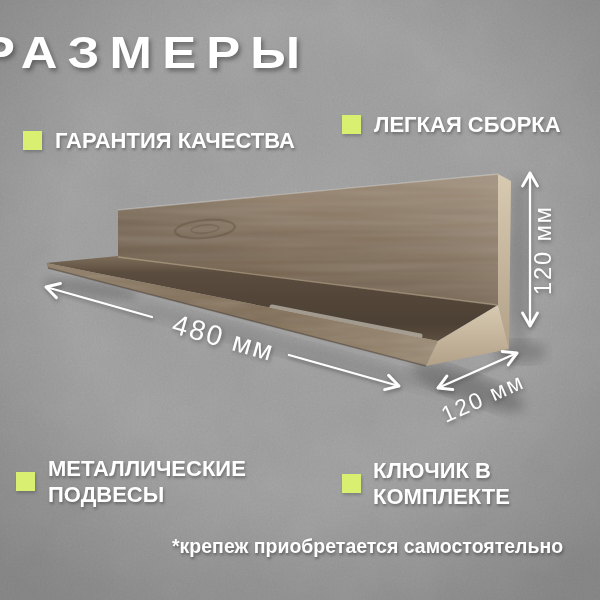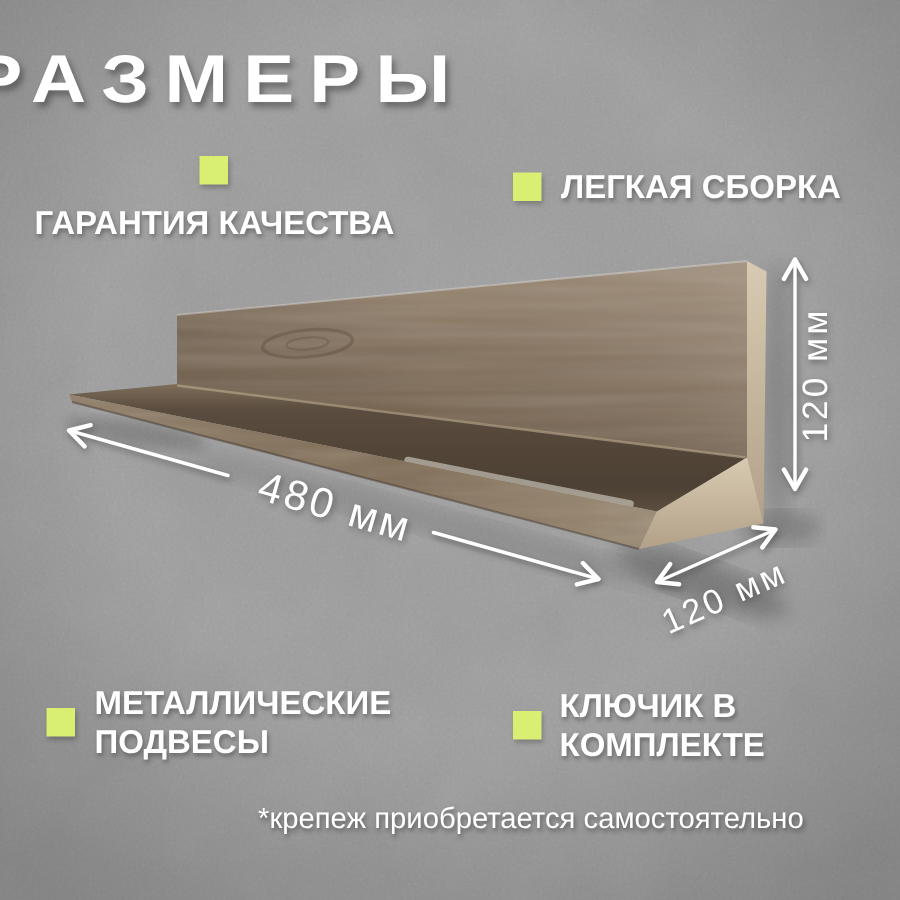--- a/index.html
+++ b/index.html
@@ -21,30 +21,30 @@
 
   .feature{
     position:absolute;display:flex;align-items:center;gap:13px;
     color:#fff;font-weight:bold;font-size:22px;line-height:1.16;
     text-shadow:1px 2px 3px rgba(35,35,35,.42);
   }
   .feature .sq{
     width:19px;height:19px;flex:none;background:#d8ef72;
     box-shadow:1px 2px 3px rgba(0,0,0,.22);
   }
-  .f-top-left{left:23px;top:104px;flex-direction:column;}
+  .f-top-left{left:23px;top:128px;}
   .f-top-right{left:342px;top:112px;text-align:right;}
-  .f-bottom-left{left:31px;top:456px;}
+  .f-bottom-left{left:16px;top:456px;}
   .f-bottom-left .lbl{width:215px;}
   .f-bottom-right{left:342px;top:458px;gap:12px;}
   .f-bottom-right .lbl{width:180px;}
 
   .footnote{
     position:absolute;left:172px;top:534px;
-    color:#fff;font-weight:normal;font-size:19.5px;line-height:25.5px;
+    color:#fff;font-weight:bold;font-size:19.5px;line-height:25.5px;
     text-shadow:1px 2px 3px rgba(35,35,35,.5);
   }
   .footnote span{display:block;white-space:nowrap;}
 
   .dims{filter:drop-shadow(1px 2px 2px rgba(40,40,40,.45));}
   .dims text{fill:#ffffff;font-family:"Liberation Sans",sans-serif;}
 </style>
 </head>
 <body>
 

